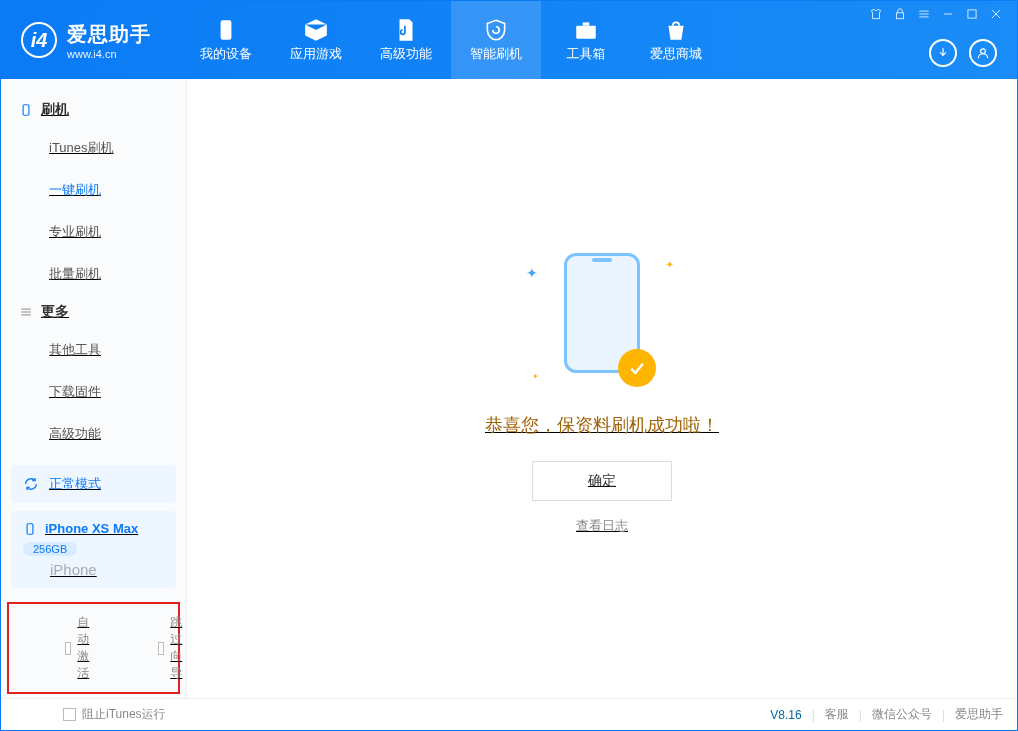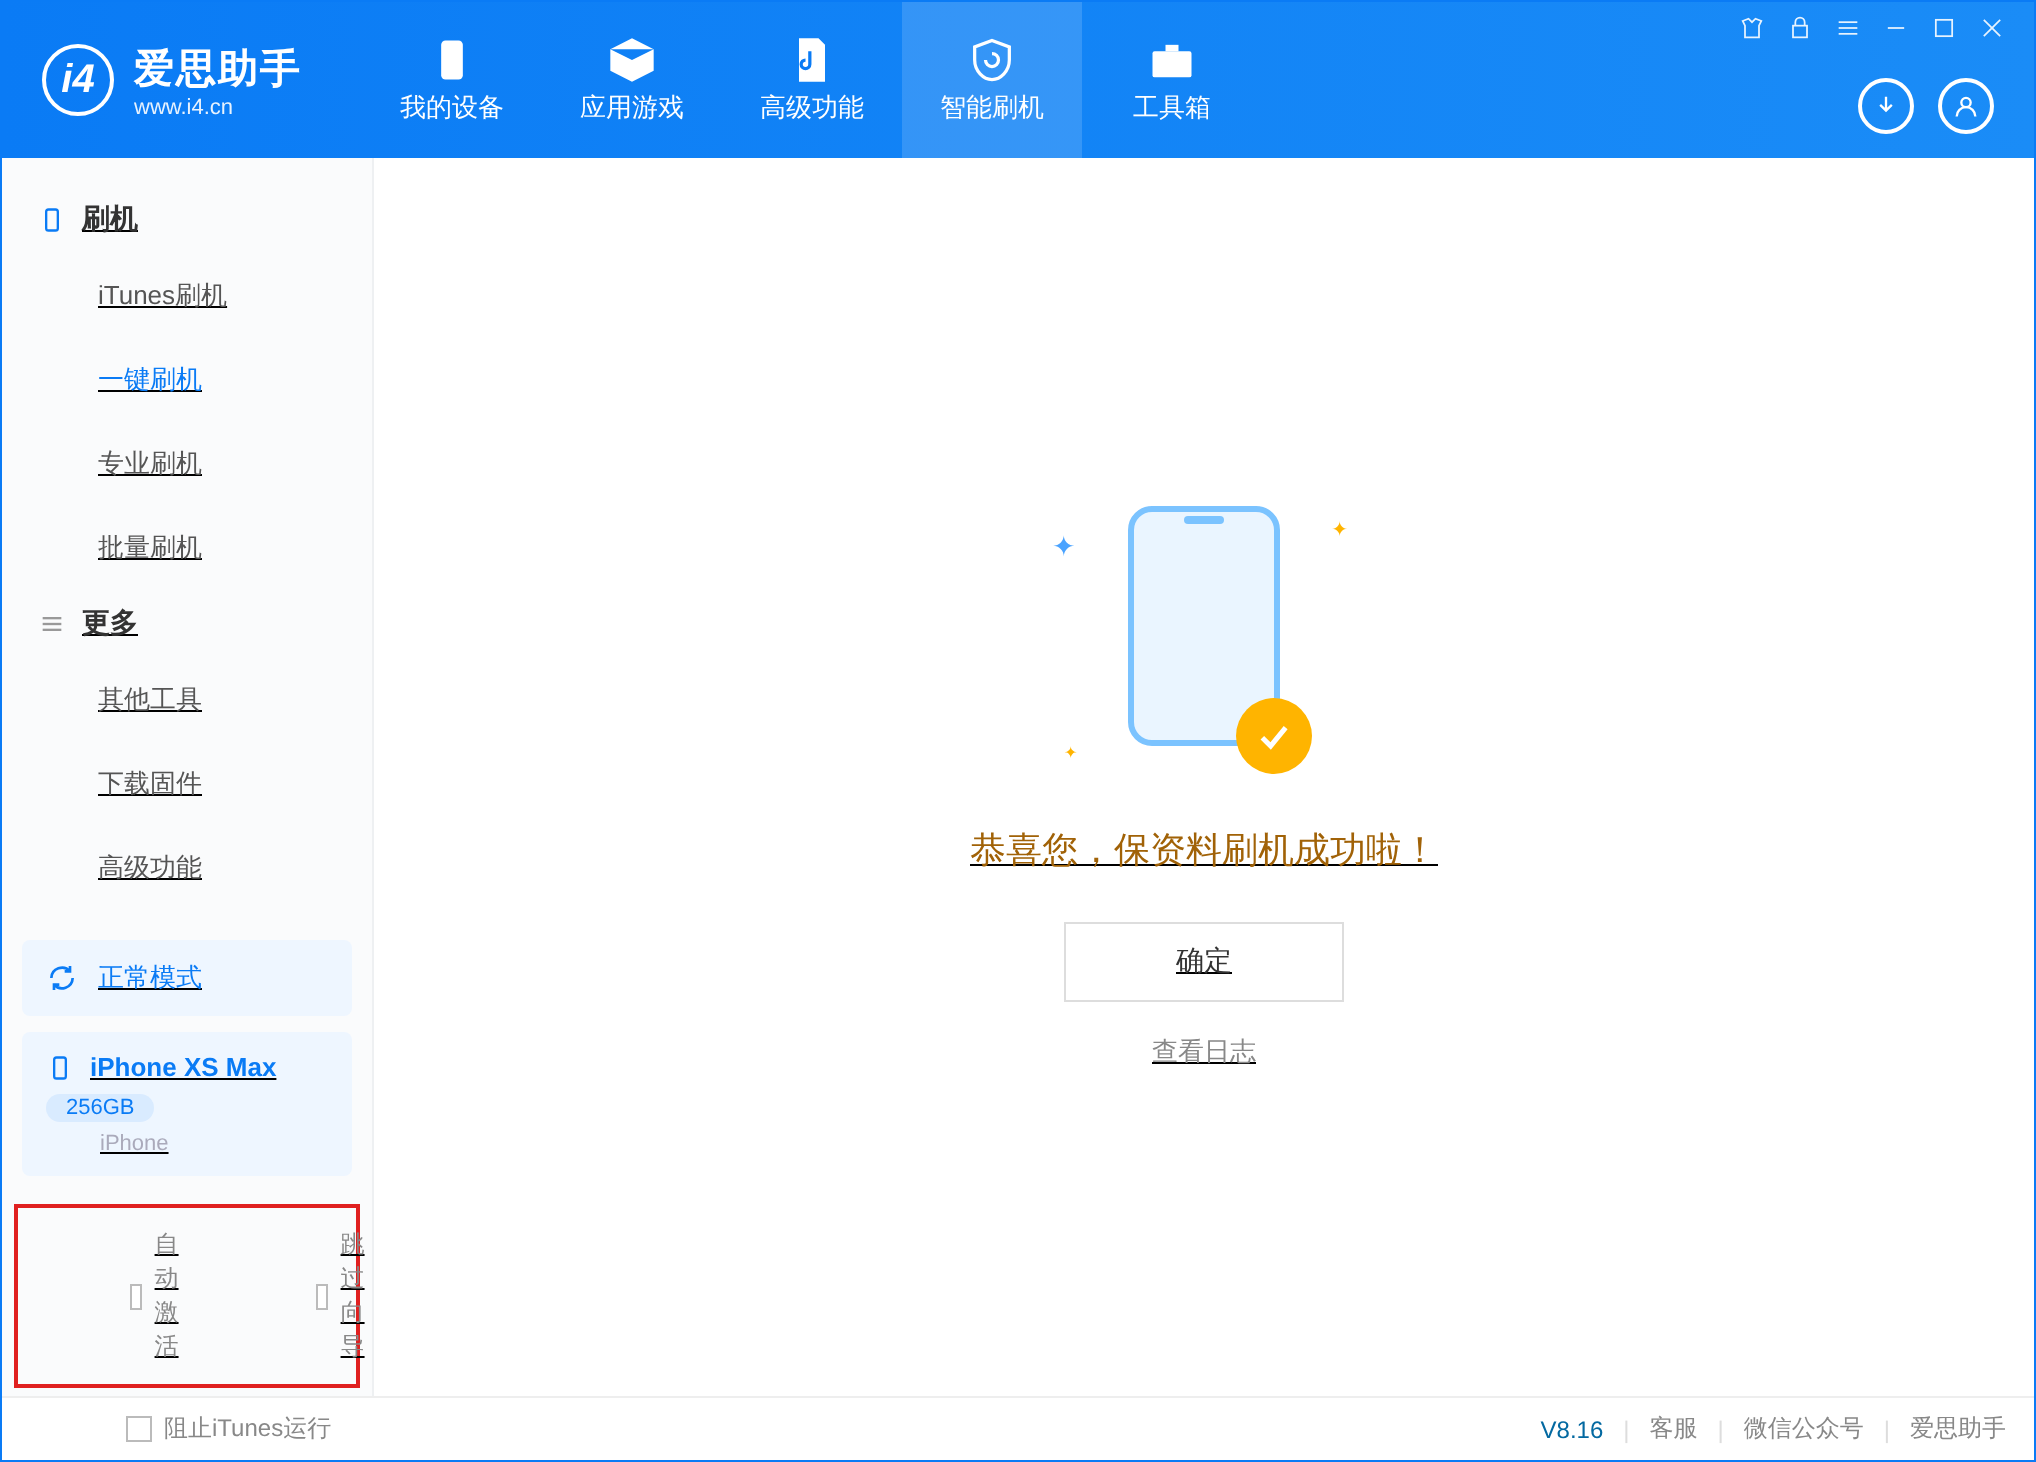--- a/index.html
+++ b/index.html
@@ -28,21 +28,21 @@
 .side-section-header svg { width: 14px; height: 14px; }
 .side-item { padding: 12px 18px 12px 48px; color: #555; font-size: 13px; cursor: pointer; }
 .side-item.selected { color: #0a7bf5; }
 .side-spacer { flex: 1; }
 .device-box { margin: 8px 10px; background: #eef6ff; border-radius: 4px; padding: 10px 12px; display: flex; align-items: center; gap: 10px; color: #0a7bf5; font-size: 13px; }
 .device-box svg { width: 16px; height: 16px; }
 .device-info { margin: 0 10px 10px; background: #eef6ff; border-radius: 4px; padding: 10px 12px; }
 .device-info .dname { color: #0a7bf5; font-weight: bold; font-size: 13px; display: flex; align-items: center; gap: 8px; }
 .device-info .dname svg { width: 14px; height: 14px; }
 .device-info .dcap { display: inline-block; background: #d9ebff; border-radius: 10px; padding: 1px 10px; color: #0a7bf5; font-size: 11px; margin-top: 6px; }
-.device-info .dtype { color: #aab; font-size: 11px; margin-top: 4px; padding-left: 27px; }
+.device-info .dtype { color: #aab; font-size: 15px; margin-top: 4px; padding-left: 27px; }
 .red-box { border: 2px solid #e02020; margin: 4px 6px; padding: 10px 8px; display: flex; gap: 14px; align-items: center; }
 .chk { display: flex; align-items: center; gap: 6px; color: #888; font-size: 12px; cursor: pointer; padding-left: 48px; }
 .chk-box { width: 13px; height: 13px; border: 1px solid #bbb; background: #fff; }
 .main { flex: 1; display: flex; flex-direction: column; align-items: center; justify-content: center; position: relative; }
 .success-graphic { position: relative; width: 200px; height: 150px; margin-bottom: 20px; }
 .phone-outline { position: absolute; left: 50%; top: 10px; transform: translateX(-50%); width: 76px; height: 120px; border: 3px solid #7bc3ff; border-radius: 12px; background: #eaf5ff; }
 .phone-outline::before { content: ""; position: absolute; left: 50%; top: 2px; transform: translateX(-50%); width: 20px; height: 4px; background: #7bc3ff; border-radius: 2px; }
 .check-badge { position: absolute; right: 46px; bottom: 6px; width: 38px; height: 38px; background: #ffb400; border-radius: 50%; display: flex; align-items: center; justify-content: center; }
 .check-badge svg { width: 20px; height: 20px; stroke: #fff; fill: none; stroke-width: 3; }
 .sparkle { position: absolute; font-size: 14px; color: #4aa3ff; }
@@ -109,20 +109,29 @@
       </div>
       <div class="nav-tab">
         <span class="nav-icon">
             <svg viewBox="0 0 24 24">
               <rect x="3" y="8" width="18" height="12" rx="1"></rect>
               <rect x="9" y="5" width="6" height="3"></rect>
             </svg>
           </span>
         <span>工具箱</span>
       </div>
+      <div class="nav-tab">
+        <span class="nav-icon">
+            <svg viewBox="0 0 24 24">
+              <path d="M5 8 H19 L17 21 H7 Z"></path>
+              <path d="M9 8 a3 3 0 0 1 6 0" fill="none" stroke="#fff" stroke-width="1.5"></path>
+            </svg>
+          </span>
+        <span>爱思商城</span>
+      </div>
     </div>
 
     <div class="win-controls-top">
       <span><svg viewBox="0 0 24 24">
             <path d="M4 6 L9 4 L12 7 L15 4 L20 6 L18 10 L18 20 L6 20 L6 10 Z"></path>
           </svg></span>
       <span><svg viewBox="0 0 24 24">
             <rect x="6" y="10" width="12" height="10"></rect>
             <path d="M8 10 V7 a4 4 0 0 1 8 0 V10"></path>
           </svg></span>

